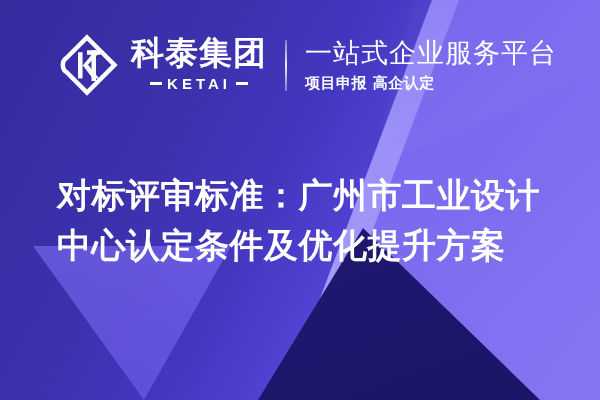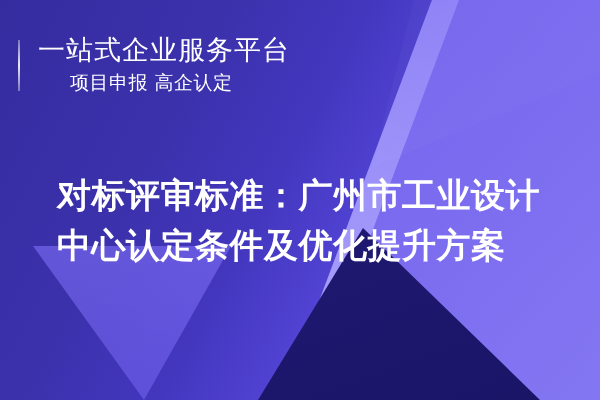--- a/index.html
+++ b/index.html
@@ -156,28 +156,27 @@
     color: #ffffff;
     font-size: 27px;
     line-height: 1.2;
     letter-spacing: 1px;
     white-space: nowrap;
     font-family: "DejaVu Sans", "Liberation Sans", sans-serif;
   }
 
   .tagline-sub {
     color: #ffffff;
-    font-size: 19px;
-    font-weight: normal;
+    font-size: 15px;
+    font-weight: bold;
     line-height: 1.35;
     margin-top: 3px;
     letter-spacing: 0.5px;
     white-space: nowrap;
     font-family: "DejaVu Sans", "Liberation Sans", sans-serif;
-    margin-left: 32px;
   }
 
   
   .headline {
     position: absolute;
     left: 57px;
     top: 170px;
     width: 505px;
     color: #ffffff;
     font-size: 34px;
@@ -194,20 +193,44 @@
 
   <div class="bg-base"></div>
   <div class="bg-shape-lightwedge"></div>
   <div class="bg-shape-sliver"></div>
   <div class="bg-shape-darktri"></div>
   <div class="bg-shape-lefttri"></div>
   <div class="bg-shape-band"></div>
 
   <div class="header">
 
+    <div class="logo-block">
+
+      <svg class="logo-mark" viewBox="0 0 100 100" aria-hidden="true">
+        <g fill="none" stroke="#ffffff" stroke-width="7" stroke-linecap="square" stroke-linejoin="miter">
+          <path d="M50 7 L93 50 L50 93 L19 62 A14 14 0 0 1 19 38 Z"></path>
+        </g>
+        <g fill="#ffffff">
+          <rect x="36" y="30" width="7" height="41"></rect>
+          <polygon points="43,51 60,31 69,31 50,51"></polygon>
+          <polygon points="43,50 52,50 69,71 59,71"></polygon>
+          <rect x="57" y="27" width="7" height="48"></rect>
+          <rect x="50" y="27" width="21" height="7"></rect>
+        </g>
+      </svg>
+
+      <div class="logo-wordmark">
+        <div class="logo-cn">科泰集团</div>
+        <div class="logo-en">
+          <span class="rule"></span>
+          <span>KETAI</span>
+          <span class="rule"></span>
+        </div>
+      </div>
+    </div>
 
     <div class="header-divider"></div>
 
     <div class="header-tagline">
       <div class="tagline-main">一站式企业服务平台</div>
       <div class="tagline-sub">项目申报 高企认定</div>
     </div>
 
   </div>
 

